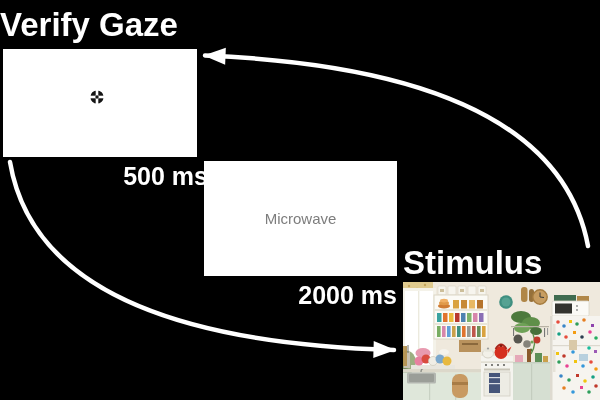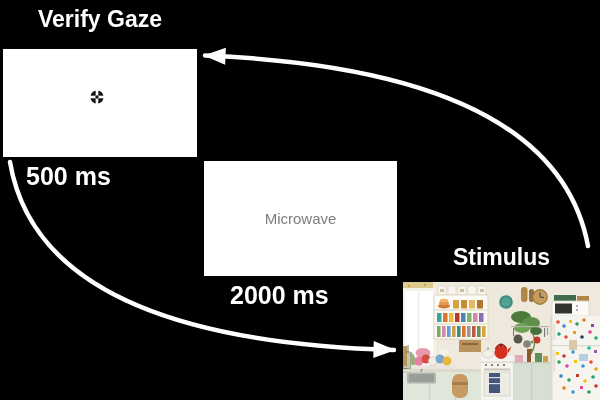--- a/index.html
+++ b/index.html
@@ -1,22 +1,22 @@
 <!DOCTYPE html>
 <html><head>
 <meta charset="utf-8">
 <style>
   html,body{margin:0;padding:0;background:#000;}
   .canvas{position:relative;width:600px;height:400px;background:#000;overflow:hidden;
           font-family:"Liberation Sans","DejaVu Sans",sans-serif;}
   .arrows{position:absolute;left:0;top:0;width:600px;height:400px;z-index:1;}
-  .stage-title{position:absolute;color:#fff;font-weight:bold;font-size:23px;line-height:1;
-               text-align:center;z-index:2;}
+  .stage-title{position:absolute;color:#fff;font-weight:bold;font-size:33px;line-height:1;
+               z-index:2;}
   .duration{position:absolute;color:#fff;font-weight:bold;font-size:25px;line-height:1;
-            text-align:left;z-index:2;padding-left:26px;}
+            text-align:right;z-index:2;}
   .screen{position:absolute;background:#fff;z-index:2;}
   .fixation{position:absolute;left:87px;top:41px;width:14px;height:14px;}
   .target-word{width:100%;height:100%;display:flex;align-items:center;justify-content:center;
                color:#7d7d7d;font-size:15px;font-weight:normal;}
   .photo{position:absolute;left:403px;top:282px;width:197px;height:118px;z-index:2;}
   .photo svg{display:block;width:100%;height:100%;}
 </style>
 </head>
 <body>
 

